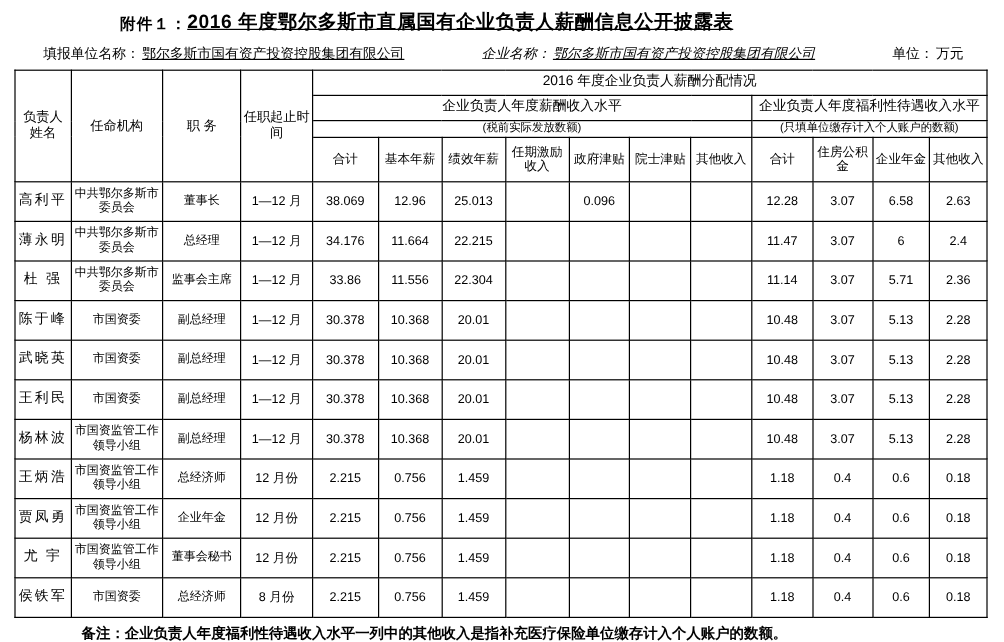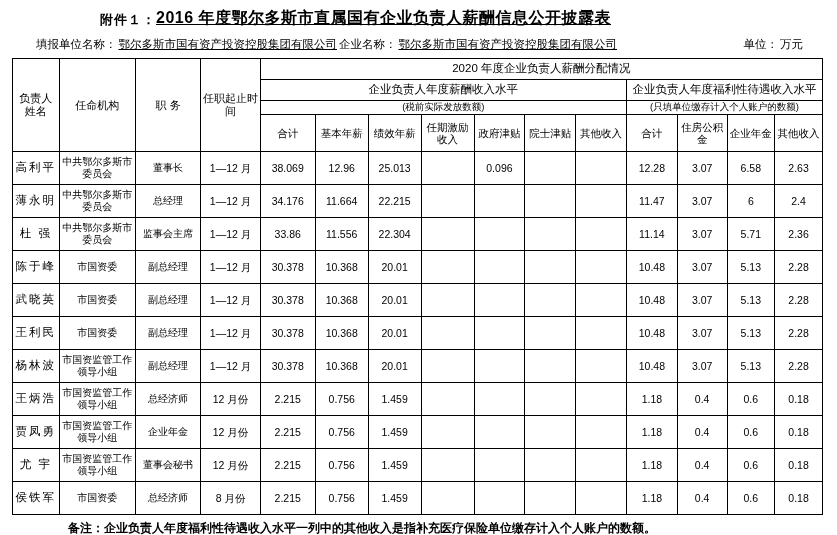--- a/index.html
+++ b/index.html
@@ -33,21 +33,21 @@
     text-decoration:underline;
   }
   .sub-row{
     display:flex;
     font-size:11.5px;
     padding:6px 0 6px 0;
     align-items:center;
   }
   .sub-left{padding-left:24px;white-space:nowrap;}
   .sub-left .val{text-decoration:underline;padding:0 2px;}
-  .sub-mid{flex:1;text-align:left;white-space:nowrap;}
+  .sub-mid{flex:1;text-align:center;white-space:nowrap;font-style:italic;}
   .sub-mid .val{text-decoration:underline;padding:0 2px;}
   .sub-right{white-space:nowrap;padding-right:20px;}
   .sub-right .val{padding:0 2px;}
 
   
   table.sheet{
     border-collapse:collapse;
     width:811px;
     table-layout:fixed;
     font-size:11px;
@@ -114,21 +114,21 @@
       <col style="width:47px">
       <col style="width:45px">
       <col style="width:45px">
     </colgroup>
     <thead>
       <tr>
         <th rowspan="4" class="vhead">负责人姓名</th>
         <th rowspan="4" class="vhead">任命机构</th>
         <th rowspan="4" class="vhead">职 务</th>
         <th rowspan="4" class="vhead">任职起止时间</th>
-        <th colspan="11" class="grp">2020 年度企业负责人薪酬分配情况</th>
+        <th colspan="11" class="grp">2016 年度企业负责人薪酬分配情况</th>
       </tr>
       <tr>
         <th colspan="7" class="grp">企业负责人年度薪酬收入水平</th>
         <th colspan="4" class="grp">企业负责人年度福利性待遇收入水平</th>
       </tr>
       <tr>
         <th colspan="7" class="small">(税前实际发放数额)</th>
         <th colspan="4" class="small">(只填单位缴存计入个人账户的数额)</th>
       </tr>
       <tr>

